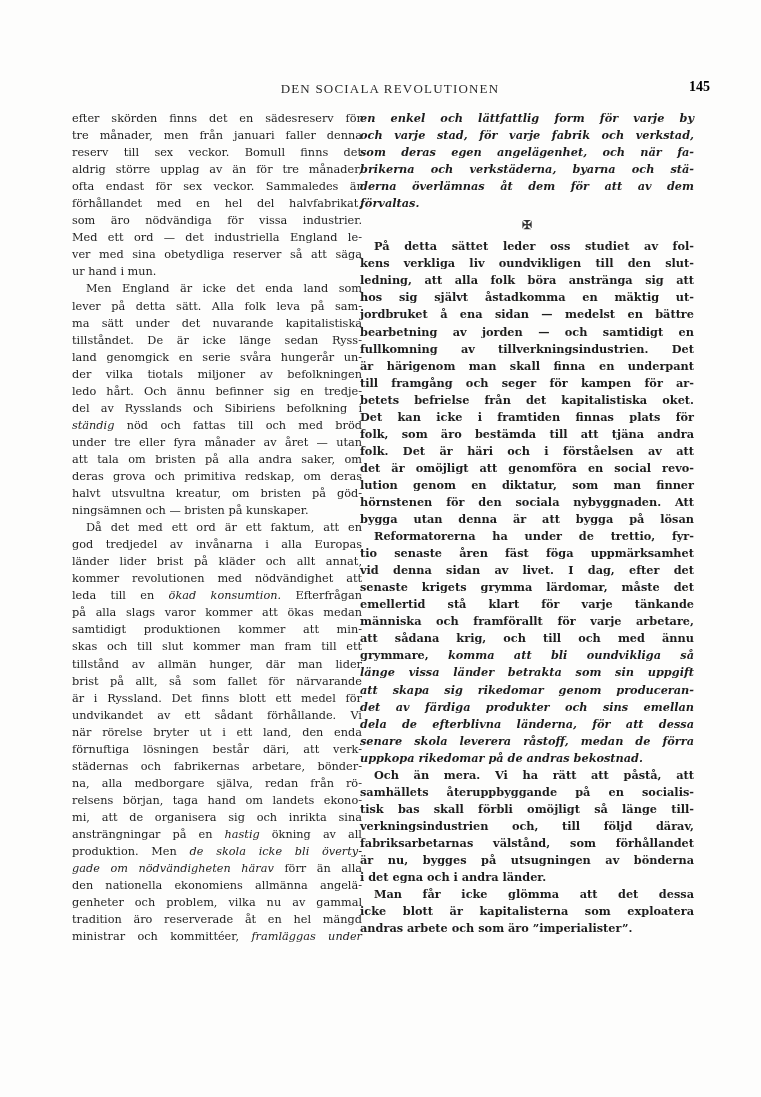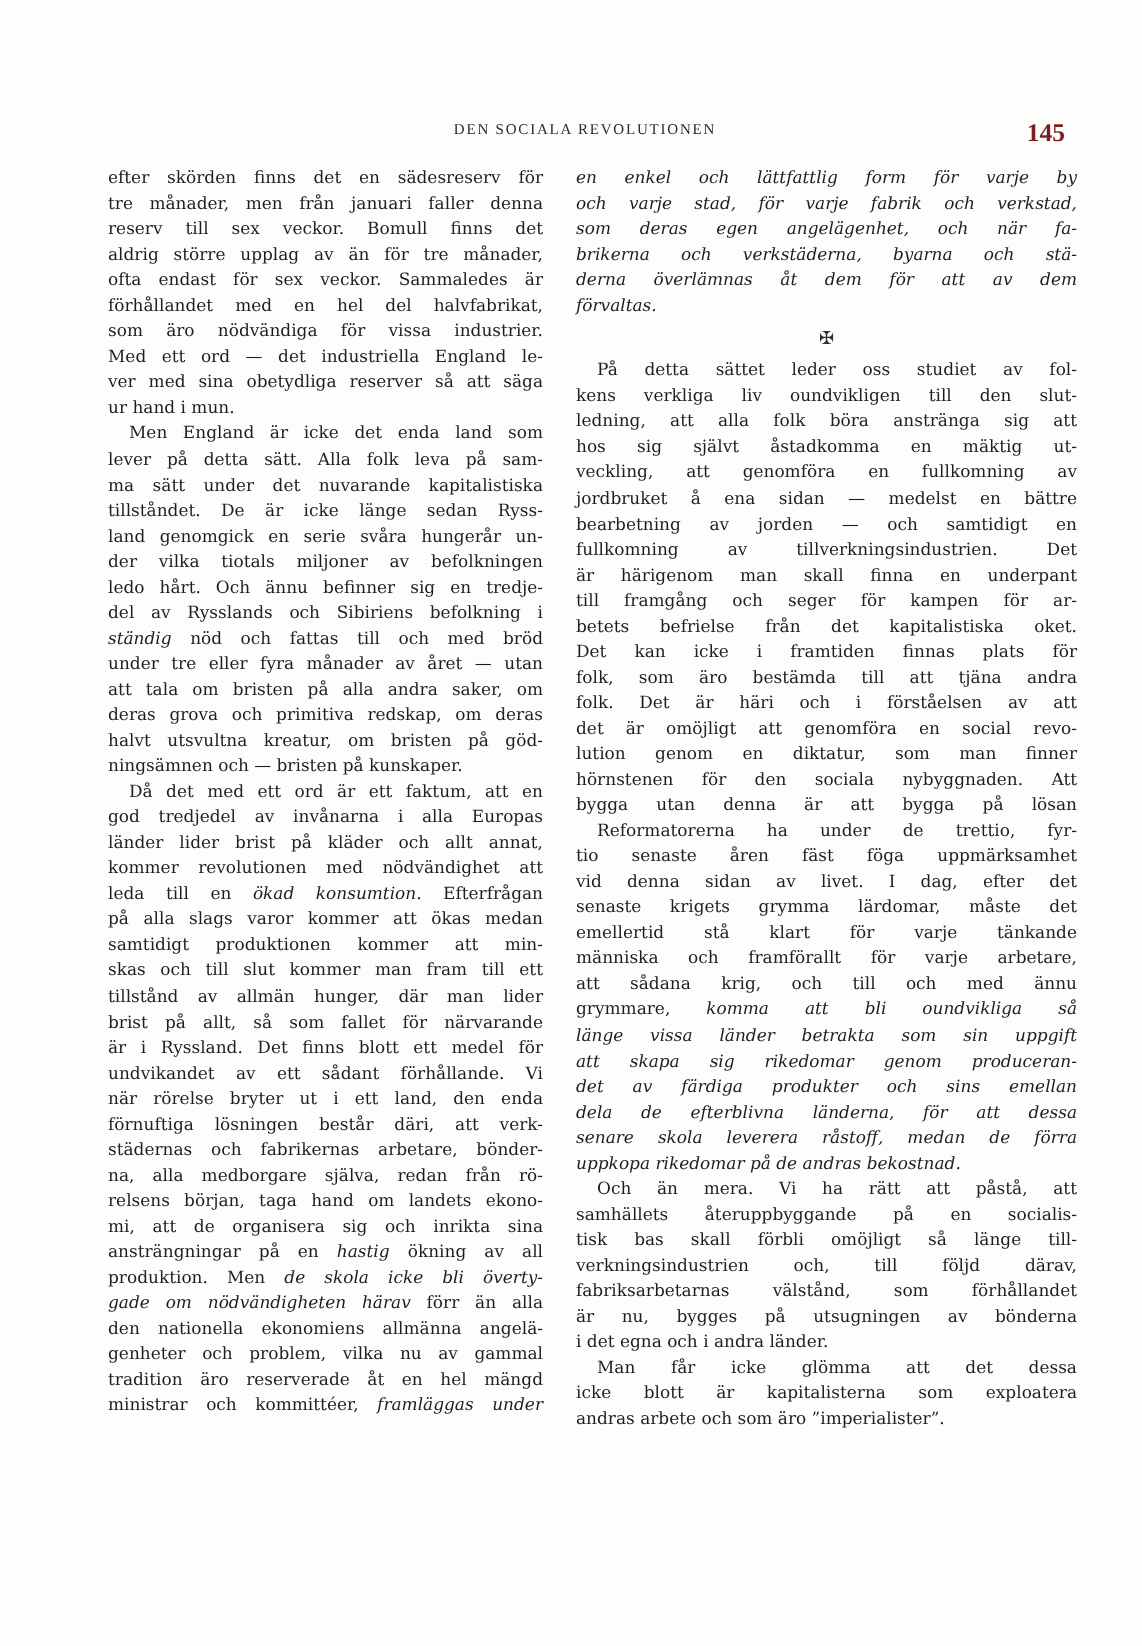--- a/index.html
+++ b/index.html
@@ -1,23 +1,23 @@
 <!DOCTYPE html>
 <html><head>
 <meta charset="utf-8">
 <style>
   html, body { margin: 0; padding: 0; background: #ffffff; }
   body { width: 761px; height: 1097px; position: relative; overflow: hidden; }
   .page { position: absolute; left: 0; top: 0; width: 761px; height: 1097px; background: #fdfdfc; }
   .running-head { position: absolute; top: 79px; left: 70px; width: 640px; height: 20px; }
-  .running-title { position: absolute; left: 0; right: 0; text-align: center; font-family: "Liberation Serif", serif; font-size: 10px; letter-spacing: 1.2px; color: #2a2a2a; top: 2px; }
-  .page-number { position: absolute; right: 0; top: 0; font-family: "Liberation Serif", serif; font-size: 17px; font-weight: bold; color: #7f1d1d; }
+  .running-title { position: absolute; left: 0; right: 0; text-align: center; font-family: "Liberation Serif", serif; font-size: 13px; letter-spacing: 1.2px; color: #2a2a2a; top: 2px; }
+  .page-number { position: absolute; right: 0; top: 0; font-family: "Liberation Serif", serif; font-size: 14px; font-weight: bold; color: #000000; }
   .column { position: absolute; top: 110px; font-family: "DejaVu Serif", serif; font-size: 11.3px; line-height: 17.05px; color: #1d1d1d; }
   .col-left { left: 72px; width: 290px; }
-  .col-right { left: 384px; width: 334px; }
+  .col-right { left: 360px; width: 334px; font-weight: bold; }
   .line { display: block; white-space: nowrap; text-align: justify; text-align-last: justify; height: 17.05px; overflow: visible; }
   .line.last { text-align-last: left; }
   .line.indent { padding-left: 14px; }
   .line i { font-style: italic; }
   .ornament { display: block; text-align: center; height: 26px; line-height: 26px; font-size: 12px; color: #333; }
 </style>
 </head>
 <body>
 
 <div class="page">
@@ -86,21 +86,20 @@
         <span class="line"><i>brikerna och verkstäderna, byarna och stä-</i></span>
         <span class="line"><i>derna överlämnas åt dem för att av dem</i></span>
         <span class="line last"><i>förvaltas.</i></span>
       </div>
     <span class="ornament">✠</span>
     <div id="col-right-after">
         <span class="line indent">På detta sättet leder oss studiet av fol-</span>
         <span class="line">kens verkliga liv oundvikligen till den slut-</span>
         <span class="line">ledning, att alla folk böra anstränga sig att</span>
         <span class="line">hos sig självt åstadkomma en mäktig ut-</span>
-        <span class="line">veckling, att genomföra en fullkomning av</span>
         <span class="line">jordbruket å ena sidan — medelst en bättre</span>
         <span class="line">bearbetning av jorden — och samtidigt en</span>
         <span class="line">fullkomning av tillverkningsindustrien. Det</span>
         <span class="line">är härigenom man skall finna en underpant</span>
         <span class="line">till framgång och seger för kampen för ar-</span>
         <span class="line">betets befrielse från det kapitalistiska oket.</span>
         <span class="line">Det kan icke i framtiden finnas plats för</span>
         <span class="line">folk, som äro bestämda till att tjäna andra</span>
         <span class="line">folk. Det är häri och i förståelsen av att</span>
         <span class="line">det är omöjligt att genomföra en social revo-</span>

